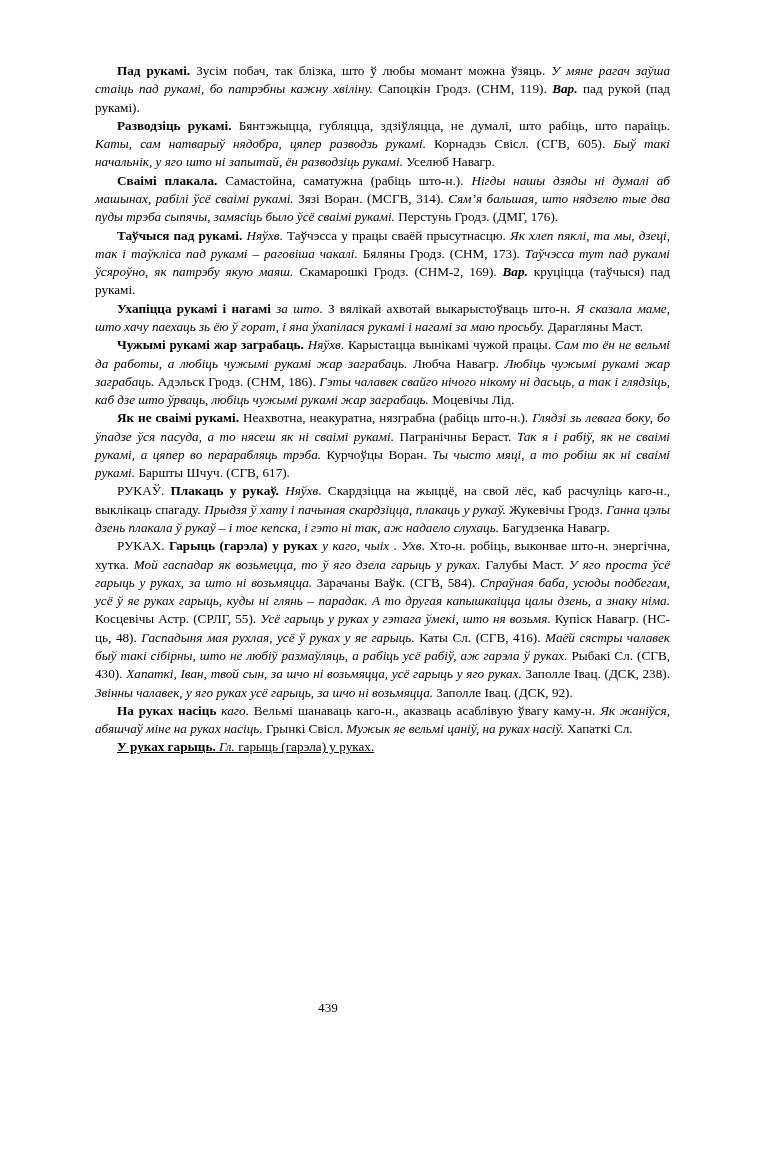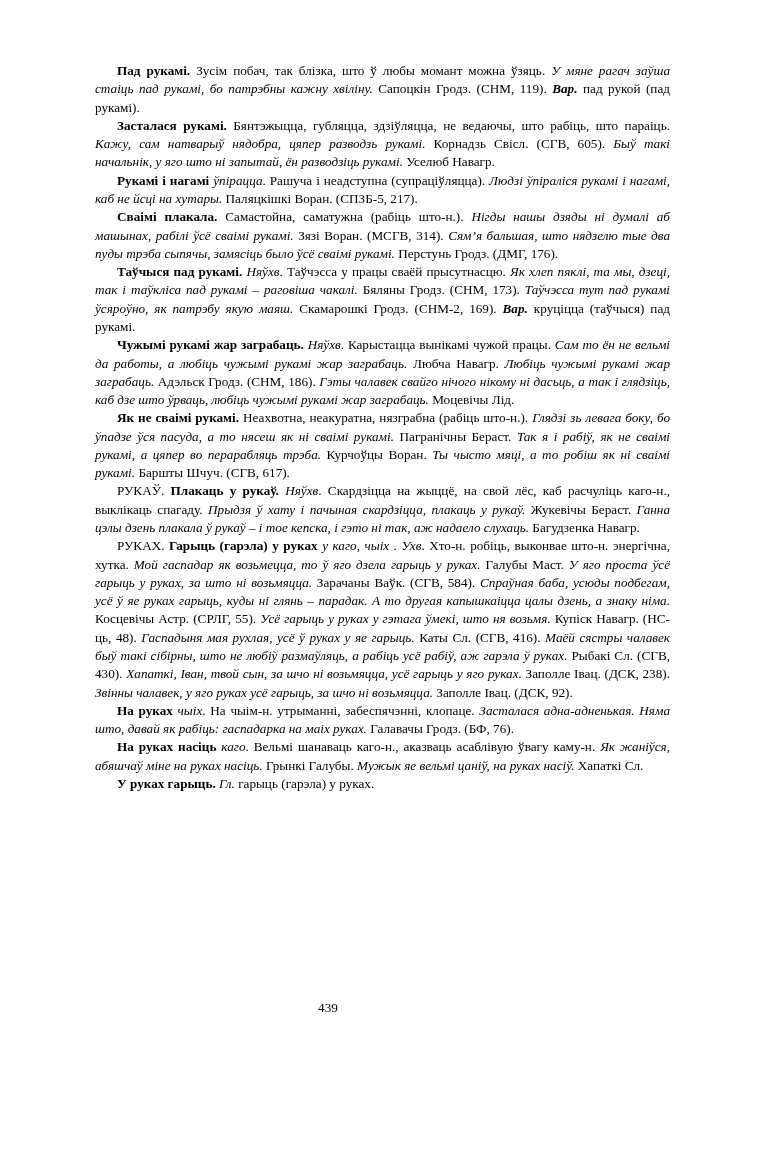--- a/index.html
+++ b/index.html
@@ -29,20 +29,21 @@
     text-justify: inter-word;
     hyphens: none;
   }
   p.entry {
     margin: 0 0 0 0;
     text-indent: 22px;
     text-align: justify;
   }
   p.entry:last-of-type {
     text-align: left;
+    text-decoration: underline;
   }
   b { font-weight: bold; }
   i { font-style: italic; }
   .bi { font-weight: bold; font-style: italic; }
   .pagenum {
     position: absolute;
     left: 0;
     right: 0;
     top: 1000px;
     text-align: center;
@@ -53,58 +54,55 @@
 <body>
 
 <div class="page">
   <div class="body-col">
 
     <p class="entry">
       <b>Пад рукамі.</b><span> Зусім побач, так блізка, што ў любы момант можна ўзяць. </span><i>У мяне рагач заўша стаіць пад рукамі, бо патрэбны кажну хвіліну.</i><span> Сапоцкін Гродз. (СНМ, 119). </span><span class="bi">Вар.</span><span> пад рукой (пад рукамі).</span>
     </p>
 
     <p class="entry">
-      <b>Засталася рукамі.</b><span> Бянтэжыцца, губляцца, здзіўляцца, не ведаючы, што рабіць, што параіць. </span><i>Кажу, сам натварыў нядобра, цяпер разводзь рукамі.</i><span> Корнадзь Свісл. (СГВ, 605). </span><i>Быў такі начальнік, у яго што ні запытай, ён разводзіць рукамі.</i><span> Уселюб Навагр.</span>
+      <b>Разводзіць рукамі.</b><span> Бянтэжыцца, губляцца, здзіўляцца, не думалі, што рабіць, што параіць. </span><i>Каты, сам натварыў нядобра, цяпер разводзь рукамі.</i><span> Корнадзь Свісл. (СГВ, 605). </span><i>Быў такі начальнік, у яго што ні запытай, ён разводзіць рукамі.</i><span> Уселюб Навагр.</span>
     </p>
 
-    <p class="entry">
-      <b>Рукамі і нагамі</b><i> ўпірацца</i><span>. Рашуча і неадступна (супраціўляцца). </span><i>Людзі ўпіраліся рукамі і нагамі, каб не йсці на хутары.</i><span> Паляцкішкі Воран. (СПЗБ-5, 217).</span>
-    </p>
 
     <p class="entry">
       <b>Сваімі плакала.</b><span> Самастойна, саматужна (рабіць што-н.). </span><i>Нігды нашы дзяды ні думалі аб машынах, рабілі ўсё сваімі рукамі.</i><span> Зязі Воран. (МСГВ, 314). </span><i>Сям’я бальшая, што нядзелю тые два пуды трэба сыпячы, замясіць было ўсё сваімі рукамі.</i><span> Перстунь Гродз. (ДМГ, 176).</span>
     </p>
 
     <p class="entry">
       <b>Таўчыся пад рукамі.</b> <i>Няўхв</i><span>. Таўчэсса у працы сваёй прысутнасцю. </span><i>Як хлеп пяклі, та мы, дзеці, так і таўкліса пад рукамі – раговіша чакалі.</i><span> Бяляны Гродз. (СНМ, 173). </span><i>Таўчэсса тут пад рукамі ўсяроўно, як патрэбу якую маяш.</i><span> Скамарошкі Гродз. (СНМ-2, 169). </span><span class="bi">Вар.</span><span> круціцца (таўчыся) пад рукамі.</span>
     </p>
 
+    <p class="entry">
+      <b>Ухапіцца рукамі і нагамі</b><i> за што</i><span>. З вялікай ахвотай выкарыстоўваць што-н. </span><i>Я сказала маме, што хачу паехаць зь ёю ў горат, і яна ўхапілася рукамі і нагамі за маю просьбу.</i><span> Дарагляны Маст.</span>
+    </p>
 
     <p class="entry">
       <b>Чужымі рукамі жар заграбаць.</b> <i>Няўхв</i><span>. Карыстацца вынікамі чужой працы. </span><i>Сам то ён не вельмі да работы, а любіць чужымі рукамі жар заграбаць.</i><span> Любча Навагр. </span><i>Любіць чужымі рукамі жар заграбаць.</i><span> Адэльск Гродз. (СНМ, 186). </span><i>Гэты чалавек свайго нічого нікому ні дасьць, а так і глядзіць, каб дзе што ўрваць, любіць чужымі рукамі жар заграбаць.</i><span> Моцевічы Лід.</span>
     </p>
 
     <p class="entry">
       <b>Як не сваімі рукамі.</b><span> Неахвотна, неакуратна, нязграбна (рабіць што-н.). </span><i>Глядзі зь левага боку, бо ўпадзе ўся пасуда, а то нясеш як ні сваімі рукамі.</i><span> Пагранічны Бераст. </span><i>Так я і рабіў, як не сваімі рукамі, а цяпер во перарабляць трэба.</i><span> Курчоўцы Воран. </span><i>Ты чысто мяці, а то робіш як ні сваімі рукамі.</i><span> Баршты Шчуч. (СГВ, 617).</span>
     </p>
 
     <p class="entry">
-      <span>РУКАЎ.</span><b> Плакаць у рукаў.</b> <i>Няўхв</i><span>. Скардзіцца на жыццё, на свой лёс, каб расчуліць каго-н., выклікаць спагаду. </span><i>Прыдзя ў хату і пачыная скардзіцца, плакаць у рукаў.</i><span> Жукевічы Бераст. </span><i>Ганна цэлы дзень плакала ў рукаў – і тое кепска, і гэто ні так, аж надаело слухаць.</i><span> Багудзенка Навагр.</span>
+      <span>РУКАЎ.</span><b> Плакаць у рукаў.</b> <i>Няўхв</i><span>. Скардзіцца на жыццё, на свой лёс, каб расчуліць каго-н., выклікаць спагаду. </span><i>Прыдзя ў хату і пачыная скардзіцца, плакаць у рукаў.</i><span> Жукевічы Гродз. </span><i>Ганна цэлы дзень плакала ў рукаў – і тое кепска, і гэто ні так, аж надаело слухаць.</i><span> Багудзенка Навагр.</span>
     </p>
 
     <p class="entry">
       <span>РУКАХ.</span><b> Гарыць (гарэла) у руках</b><i> у каго, чыіх</i> <i>. Ухв</i><span>. Хто-н. робіць, выконвае што-н. энергічна, хутка. </span><i>Мой гаспадар як возьмецца, то ў яго дзела гарыць у руках.</i><span> Галубы Маст. </span><i>У яго проста ўсё гарыць у руках, за што ні возьмяцца.</i><span> Зарачаны Ваўк. (СГВ, 584). </span><i>Спраўная баба, усюды подбегам, усё ў яе руках гарыць, куды ні глянь – парадак. А то другая капышкаіцца цалы дзень, а знаку німа.</i><span> Косцевічы Астр. (СРЛГ, 55). </span><i>Усё гарыць у руках у гэтага ўмекі, што ня возьмя.</i><span> Купіск Навагр. (НС-ць, 48). </span><i>Гаспадыня мая рухлая, усё ў руках у яе гарыць.</i><span> Каты Сл. (СГВ, 416). </span><i>Маёй сястры чалавек быў такі сібірны, што не любіў размаўляць, а рабіць усё рабіў, аж гарэла ў руках.</i><span> Рыбакі Сл. (СГВ, 430). </span><i>Хапаткі, Іван, твой сын, за шчо ні возьмяцца, усё гарыць у яго руках.</i><span> Заполле Івац. (ДСК, 238). </span><i>Звінны чалавек, у яго руках усё гарыць, за шчо ні возьмяцца.</i><span> Заполле Івац. (ДСК, 92).</span>
     </p>
 
-    <p class="entry">
-      <b>На руках</b><i> чыіх</i><span>. На чыім-н. утрыманні, забеспячэнні, клопаце. </span><i>Засталася адна-адненькая. Няма што, давай як рабіць: гаспадарка на маіх руках.</i><span> Галавачы Гродз. (БФ, 76).</span>
-    </p>
 
     <p class="entry">
-      <b>На руках насіць</b><i> каго</i><span>. Вельмі шанаваць каго-н., аказваць асаблівую ўвагу каму-н. </span><i>Як жаніўся, абяшчаў міне на руках насіць.</i><span> Грынкі Галубы. </span><i>Мужык яе вельмі цаніў, на руках насіў.</i><span> Хапаткі Сл.</span>
+      <b>На руках насіць</b><i> каго</i><span>. Вельмі шанаваць каго-н., аказваць асаблівую ўвагу каму-н. </span><i>Як жаніўся, абяшчаў міне на руках насіць.</i><span> Грынкі Свісл. </span><i>Мужык яе вельмі цаніў, на руках насіў.</i><span> Хапаткі Сл.</span>
     </p>
 
     <p class="entry">
       <b>У руках гарыць.</b> <i>Гл.</i><span> гарыць (гарэла) у руках.</span>
     </p>
 
   </div>
 
   <div class="pagenum">439</div>
 </div>

